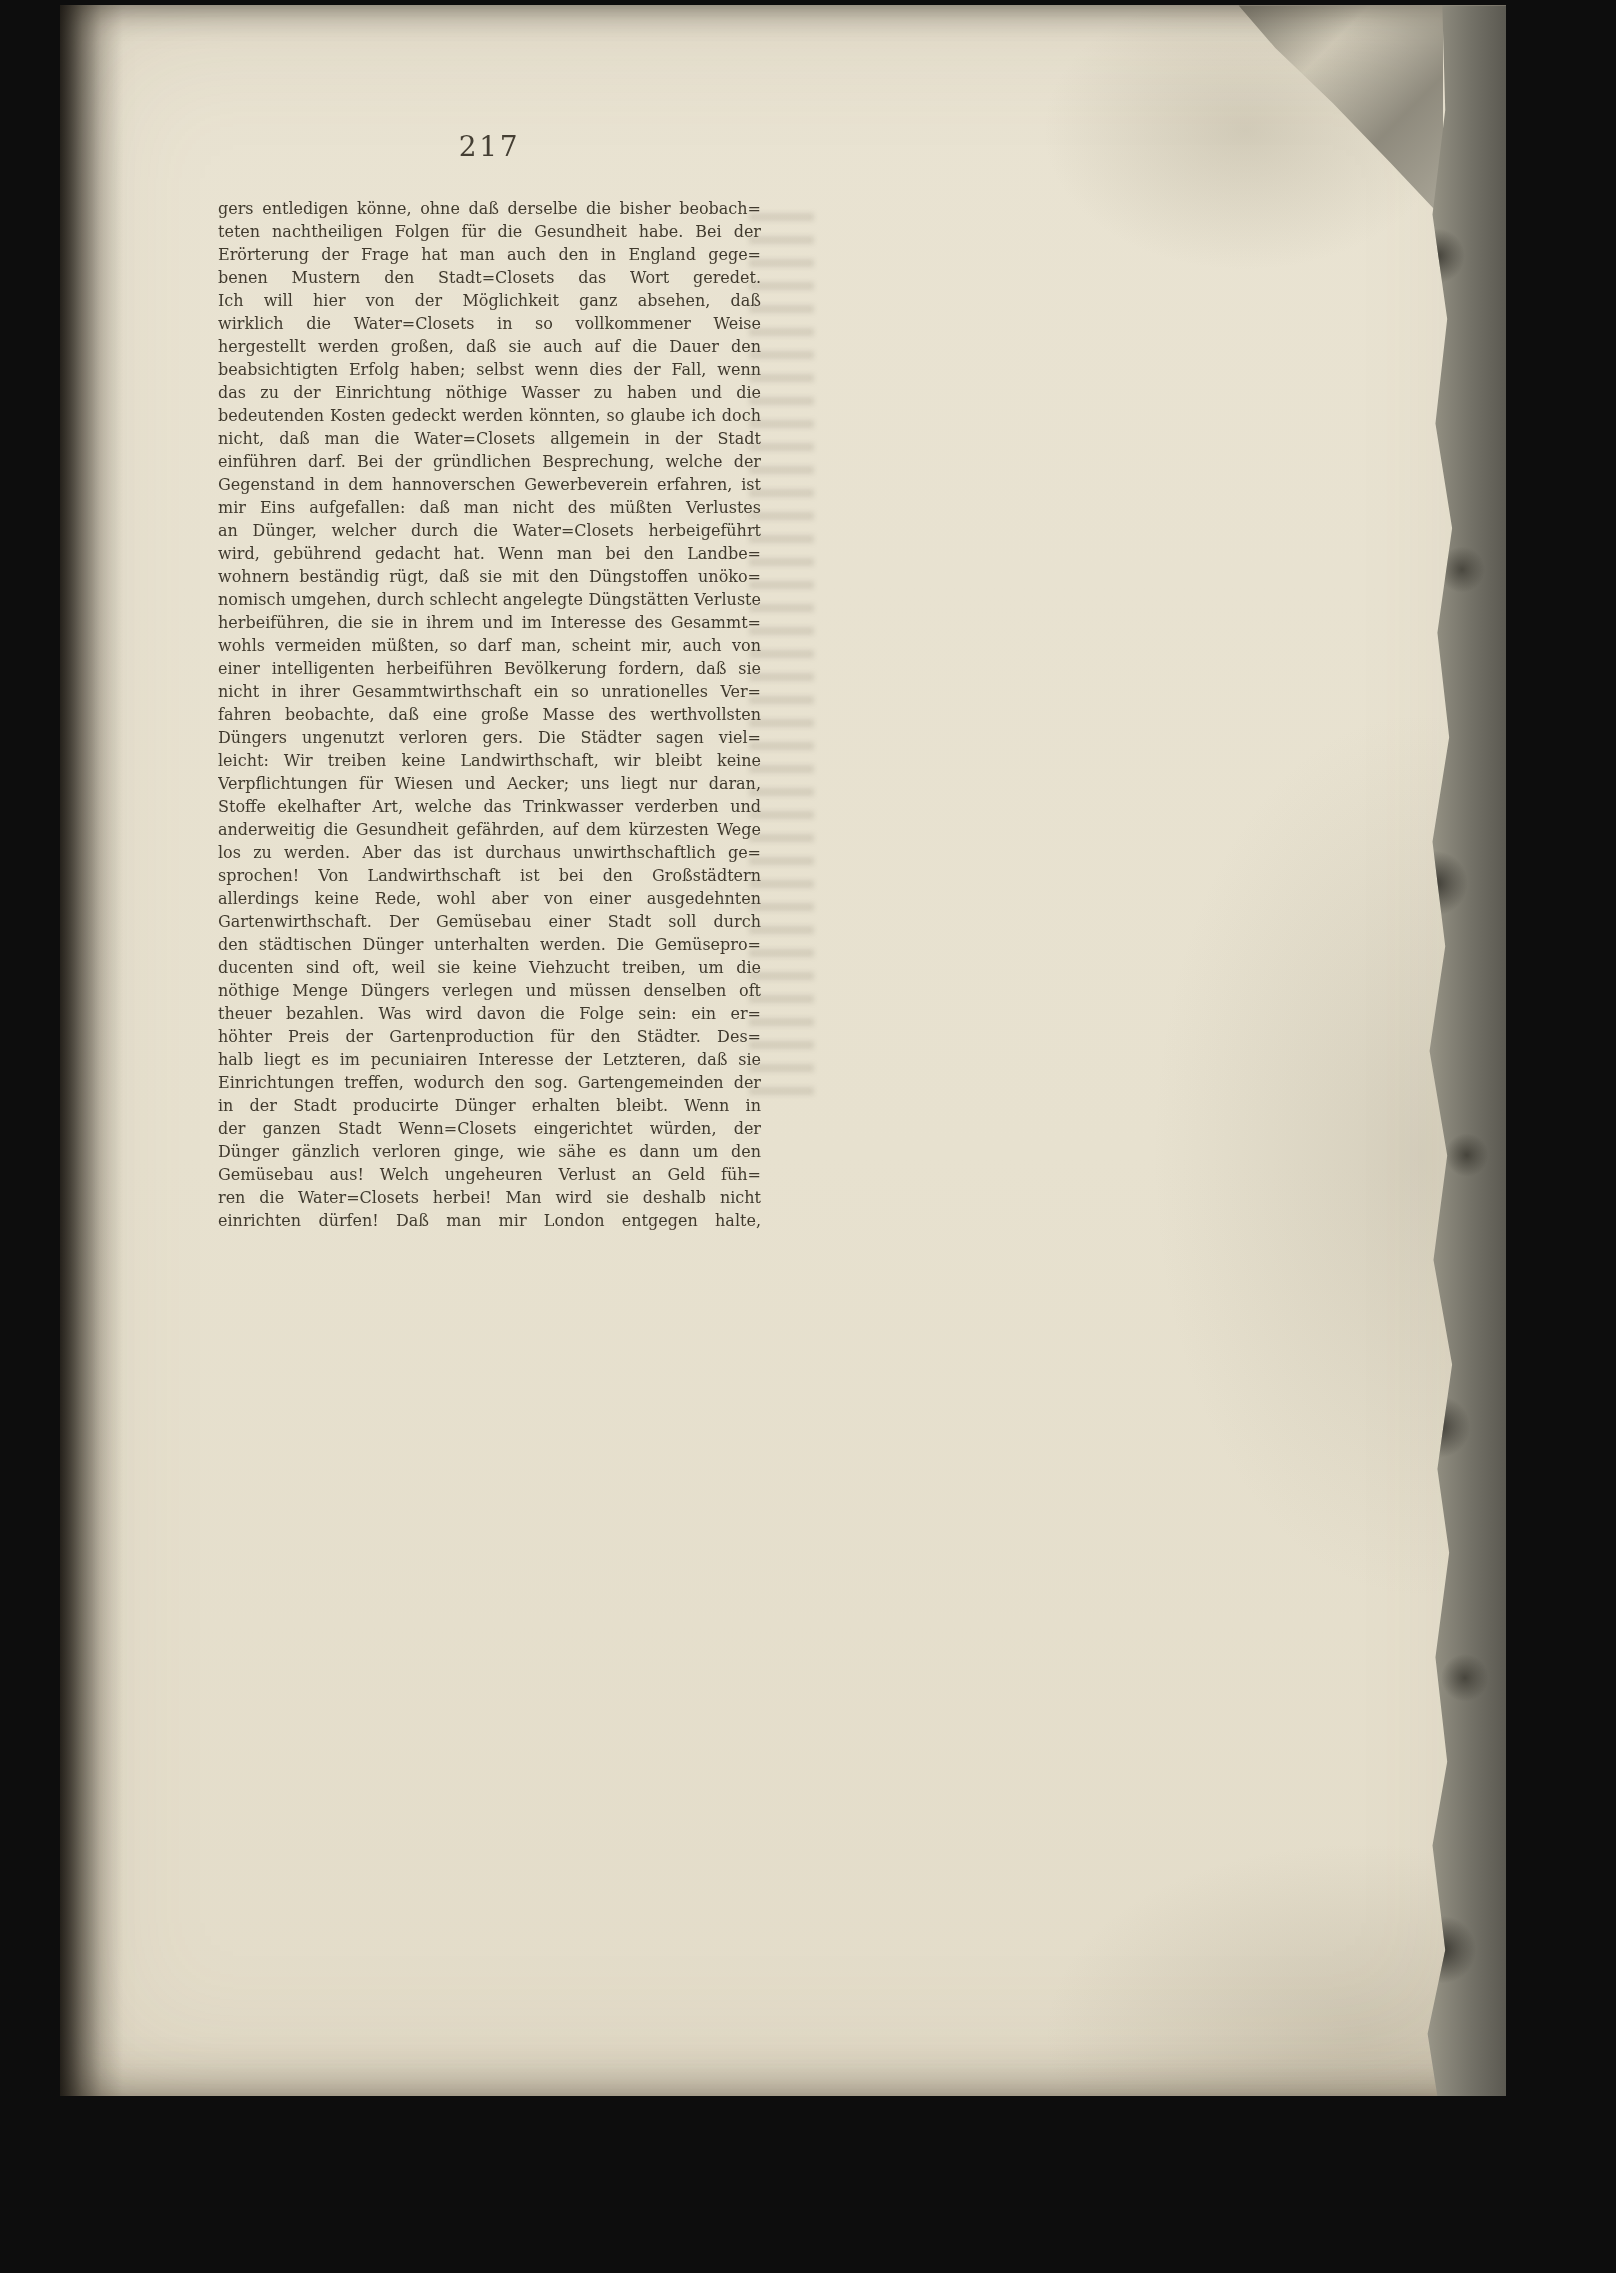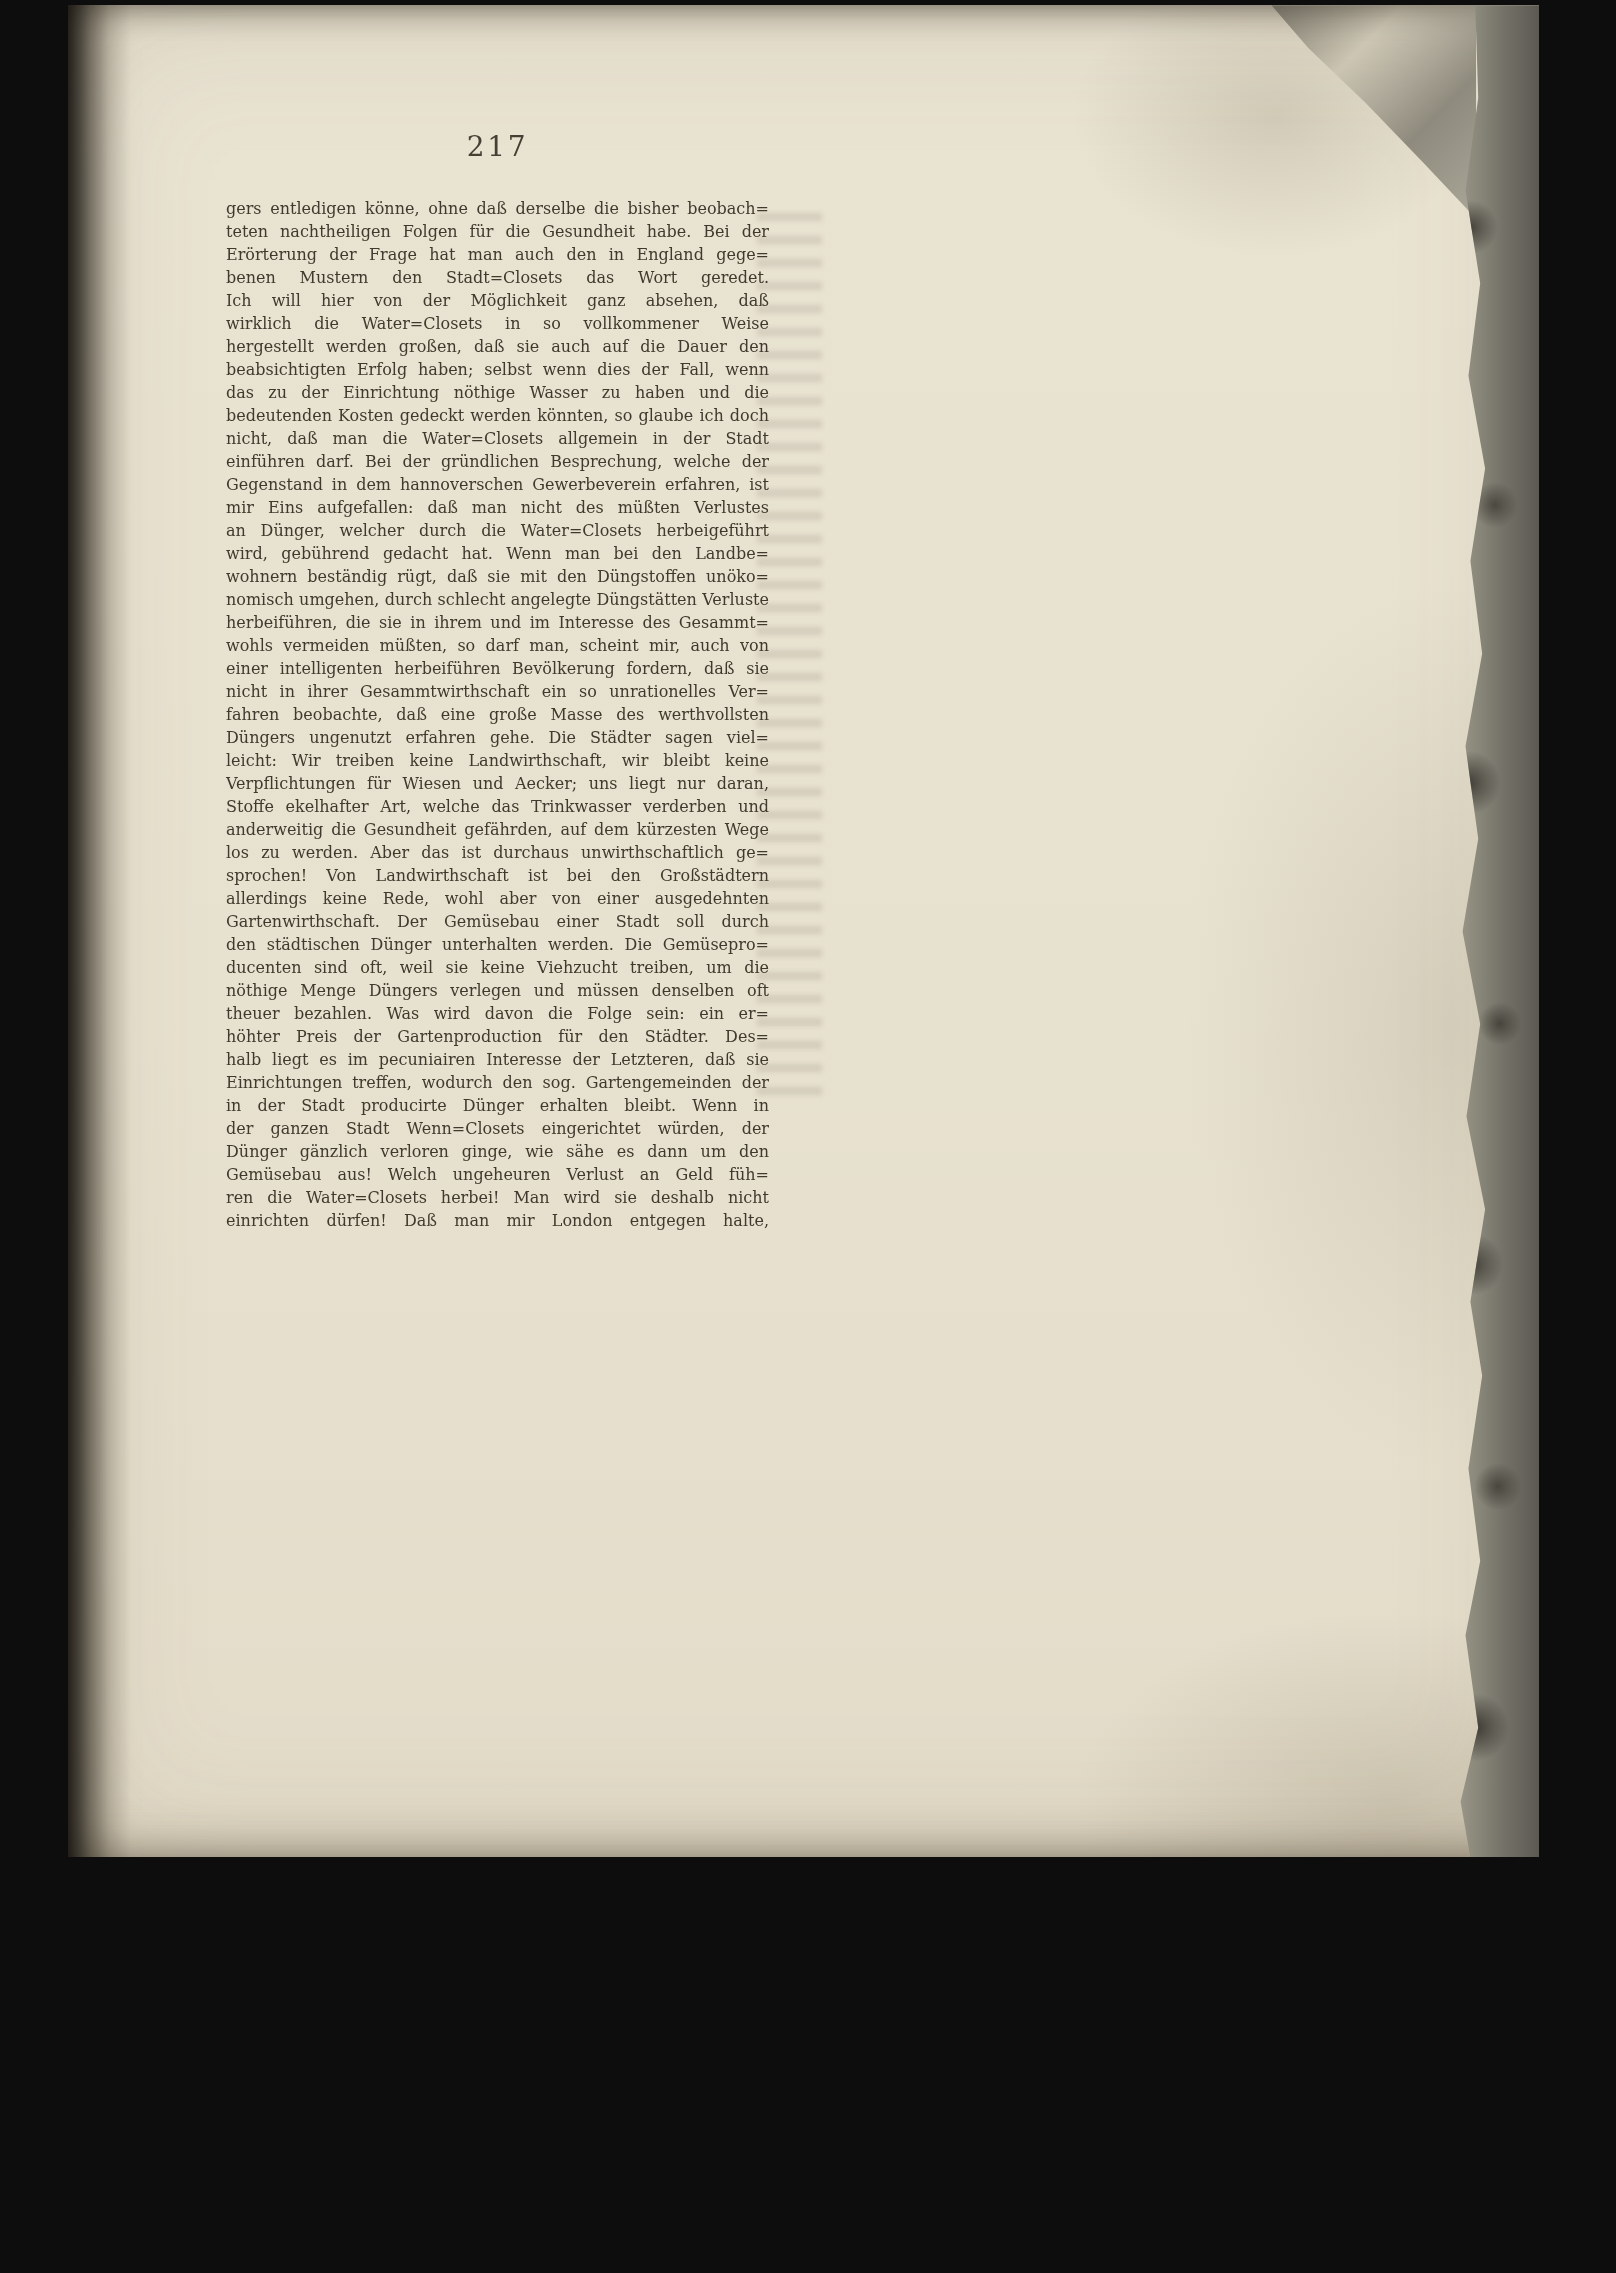--- a/index.html
+++ b/index.html
@@ -11,35 +11,34 @@
     position: relative;
     width: 1617px;
     height: 2273px;
     background: #0d0d0d;
     overflow: hidden;
     font-family: "DejaVu Serif", "Liberation Serif", serif;
   }
   
   .page {
     position: absolute;
-    left: 68px;
+    left: 60px;
     top: 5.4px;
     width: 1446px;
-    height: 1852px;
+    height: 2091px;
     background:
       radial-gradient(ellipse 289px 199px at 82% 6%, rgba(150,142,120,0.28), transparent 70%),
       radial-gradient(ellipse 380px 633px at 94% 55%, rgba(150,142,122,0.22), transparent 70%),
       radial-gradient(ellipse 452px 271px at 90% 97%, rgba(140,130,108,0.25), transparent 70%),
       linear-gradient(180deg, #e9e3d2 0%, #e7e1cf 55%, #e3dcc9 100%);
     box-shadow:
       inset 31px 0 50px -16.3px rgba(25,20,12,0.55),
       inset 0 16.3px 32px -16.3px rgba(30,25,15,0.45),
       inset 0 -23.5px 50px -20px rgba(90,80,60,0.35),
       inset 0 0 145px rgba(120,102,72,0.18);
-    padding-left: 25px;
   }
   
   .gutter-shadow {
     position: absolute;
     left: 0;
     top: 0;
     bottom: 0;
     width: 63px;
     background: linear-gradient(90deg,
       rgba(15,12,8,0.8) 0%,
@@ -145,21 +144,21 @@
         <div class="line">mir Eins aufgefallen: daß man nicht des müßten Verlustes</div>
         <div class="line">an Dünger, welcher durch die Water=Closets herbeigeführt</div>
         <div class="line">wird, gebührend gedacht hat.  Wenn man bei den Landbe=</div>
         <div class="line">wohnern beständig rügt, daß sie mit den Düngstoffen unöko=</div>
         <div class="line">nomisch umgehen, durch schlecht angelegte Düngstätten Verluste</div>
         <div class="line">herbeiführen, die sie in ihrem und im Interesse des Gesammt=</div>
         <div class="line">wohls vermeiden müßten, so darf man, scheint mir, auch von</div>
         <div class="line">einer intelligenten herbeiführen Bevölkerung fordern, daß sie</div>
         <div class="line">nicht in ihrer Gesammtwirthschaft ein so unrationelles Ver=</div>
         <div class="line">fahren beobachte, daß eine große Masse des werthvollsten</div>
-        <div class="line">Düngers ungenutzt erfahren gehe.  Die Städter sagen viel=</div>
+        <div class="line">Düngers ungenutzt verloren gers.  Die Städter sagen viel=</div>
         <div class="line">leicht: Wir treiben keine Landwirthschaft, wir bleibt keine</div>
         <div class="line">Verpflichtungen für Wiesen und Aecker; uns liegt nur daran,</div>
         <div class="line">Stoffe ekelhafter Art, welche das Trinkwasser verderben und</div>
         <div class="line">anderweitig die Gesundheit gefährden, auf dem kürzesten Wege</div>
         <div class="line">los zu werden.  Aber das ist durchaus unwirthschaftlich ge=</div>
         <div class="line">sprochen!  Von Landwirthschaft ist bei den Großstädtern</div>
         <div class="line">allerdings keine Rede, wohl aber von einer ausgedehnten</div>
         <div class="line">Gartenwirthschaft.  Der Gemüsebau einer Stadt soll durch</div>
         <div class="line">den städtischen Dünger unterhalten werden.  Die Gemüsepro=</div>
         <div class="line">ducenten sind oft, weil sie keine Viehzucht treiben, um die</div>

